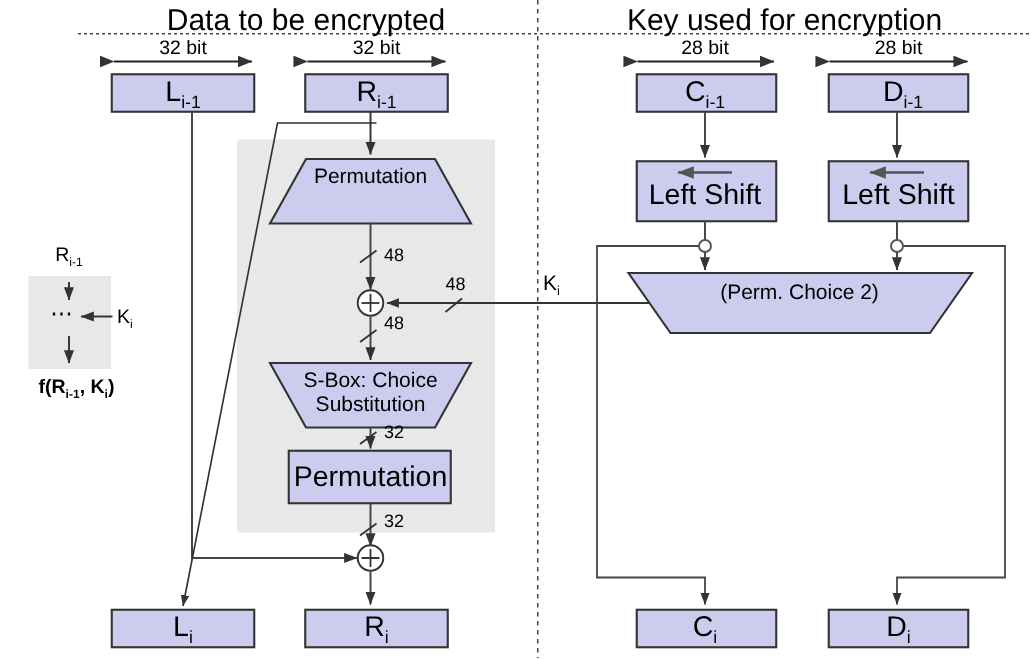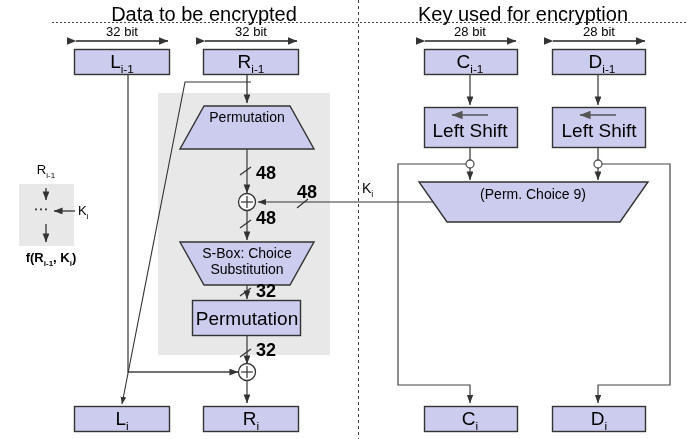--- a/index.html
+++ b/index.html
@@ -4,21 +4,21 @@
 <style>
   html,body{margin:0;padding:0;background:#ffffff;}
   body{font-family:"Liberation Sans", sans-serif;}
   #root{position:relative;width:687px;height:439px;overflow:hidden;background:#fff;}
   svg.layer{position:absolute;left:0;top:0;width:687px;height:439px;}
   .txt{position:absolute;font-family:"Liberation Sans", sans-serif;color:#000;white-space:nowrap;}
   .hdr{font-size:20px;}
   .bitlbl{font-size:13px;}
   .boxlbl{font-size:19px;}
   .shapelbl{font-size:14px;line-height:16px;text-align:center;}
-  .wirelbl{font-size:18px;font-weight:bold;}
+  .wirelbl{font-size:12px;}
   .legendlbl{font-size:13px;}
   .sub{font-size:0.62em;vertical-align:sub;}
   .ctr{transform:translateX(-50%);text-align:center;}
 </style>
 </head>
 <body>
 
 <div id="root">
 
   <svg class="layer" viewBox="0 0 687 439">
@@ -139,21 +139,21 @@
     <div>Permutation</div>
   </div>
   <div class="txt shapelbl ctr" style="left:247px;top:245px;">
     <div>S-Box: Choice</div>
     <div>Substitution</div>
   </div>
   <div class="txt ctr" style="left:247px;top:308px;font-size:19px;">Permutation</div>
   <div class="txt ctr" style="left:470px;top:120px;font-size:19px;">Left Shift</div>
   <div class="txt ctr" style="left:599px;top:120px;font-size:19px;">Left Shift</div>
   <div class="txt shapelbl ctr" style="left:533px;top:186px;">
-    <div>(Perm. Choice 9)</div>
+    <div>(Perm. Choice 2)</div>
   </div>
 
   <div class="txt wirelbl" style="left:256px;top:163px;">48</div>
   <div class="txt wirelbl" style="left:256px;top:208px;">48</div>
   <div class="txt wirelbl" style="left:297px;top:182px;">48</div>
   <div class="txt wirelbl" style="left:256px;top:281px;">32</div>
   <div class="txt wirelbl" style="left:256px;top:340px;">32</div>
 
   <div class="txt" style="left:362px;top:180px;font-size:14px;"><span>K</span><span class="sub">i</span></div>
 

